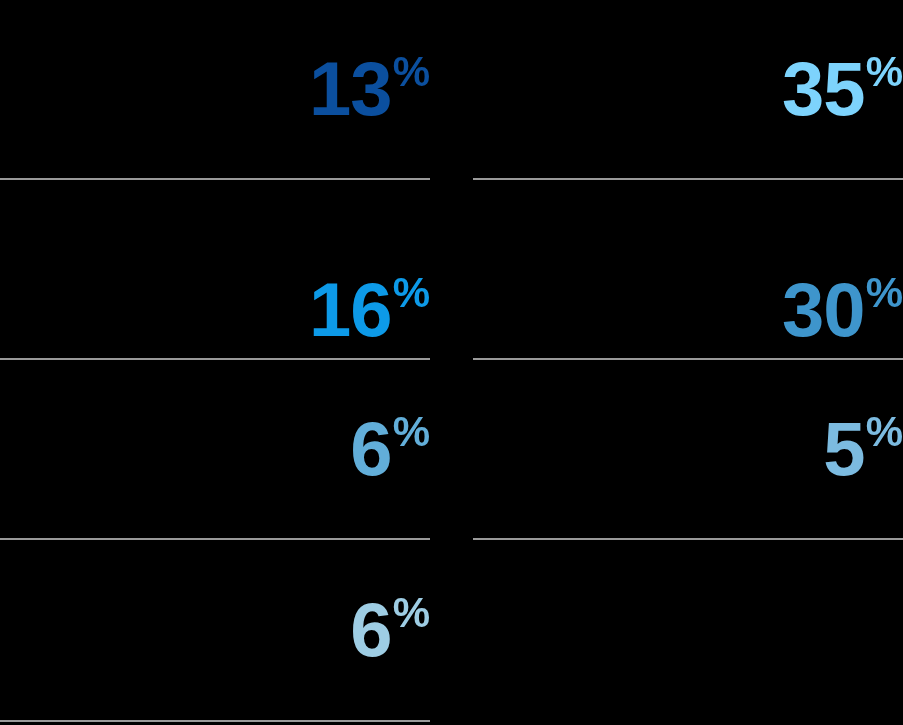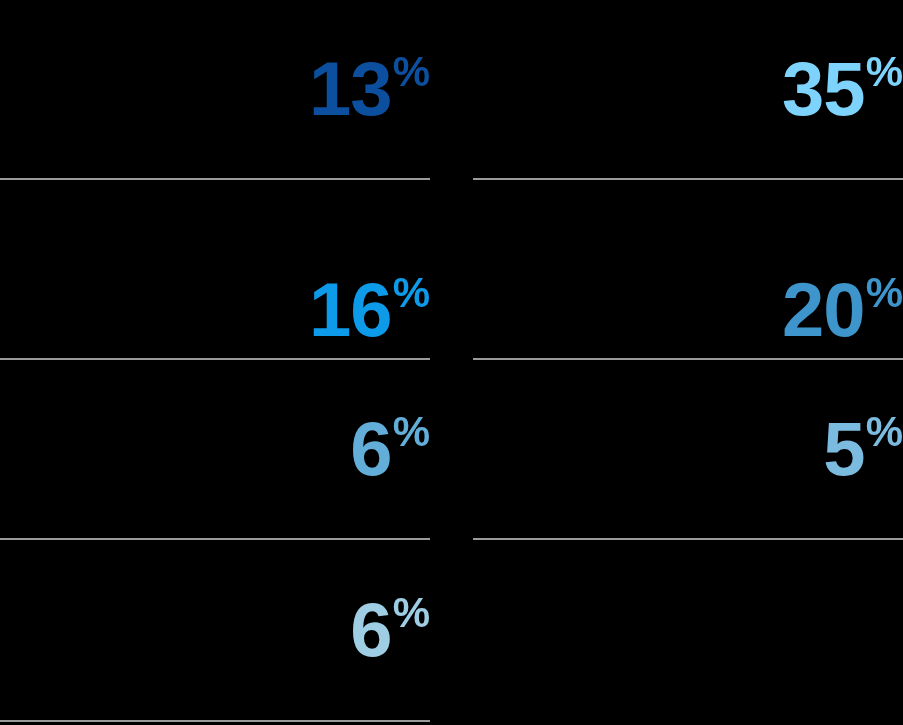--- a/index.html
+++ b/index.html
@@ -123,21 +123,21 @@
 
     <div class="row r0">
       <span class="value" style="color: #7dd3fc;">
         <span class="num">35</span>
         <span class="pct">%</span>
       </span>
     </div>
 
     <div class="row r1">
       <span class="value" style="color: rgb(62, 149, 204);">
-        <span class="num">20</span>
+        <span class="num">30</span>
         <span class="pct">%</span>
       </span>
     </div>
 
     <div class="row r2">
       <span class="value" style="color: rgb(124, 187, 224);">
         <span class="num">5</span>
         <span class="pct">%</span>
       </span>
     </div>

